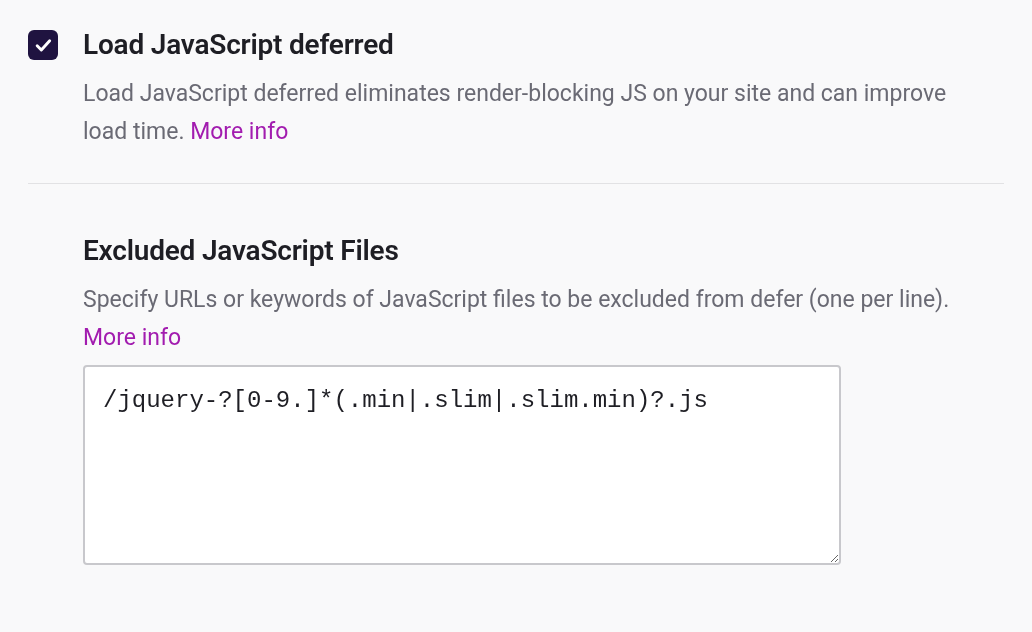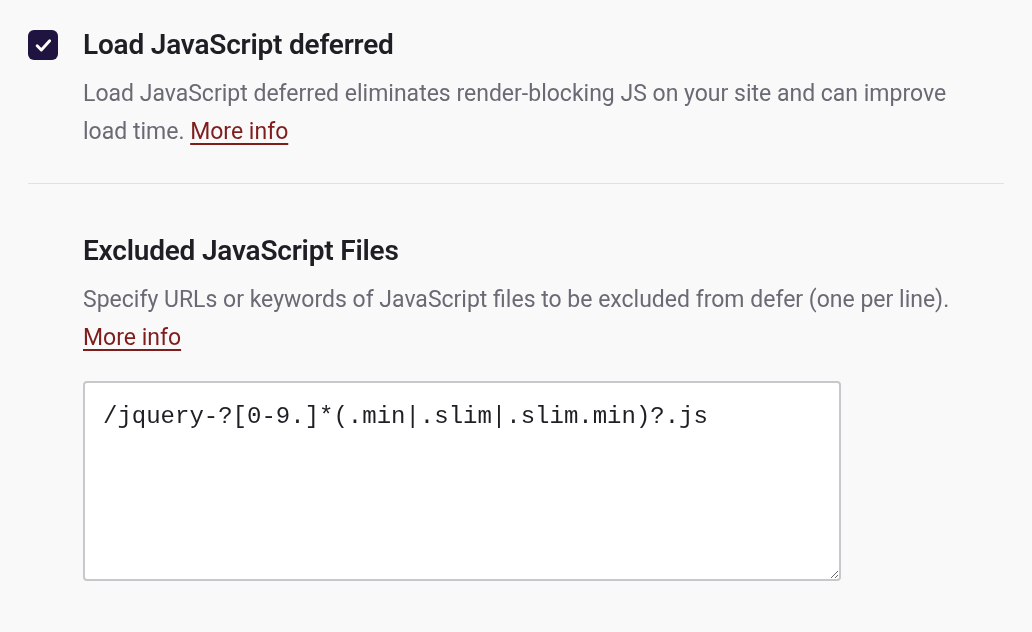--- a/index.html
+++ b/index.html
@@ -68,28 +68,27 @@
     }
 
     .description {
       font-size: 23px;
       line-height: 1.65;
       color: #6a6a74;
       max-width: 880px;
     }
 
     .more-info-link {
-      color: #7f1d1d;
-      text-decoration: underline;
+      color: #a21caf;
       text-underline-offset: 4px;
       cursor: pointer;
     }
 
     .textarea-wrap {
-      margin-top: 24px;
+      margin-top: 8px;
     }
 
     .exclude-textarea {
       width: 758px;
       height: 200px;
       padding: 16px 18px;
       font-family: "SFMono-Regular", Menlo, Monaco, Consolas, "Liberation Mono", "Courier New", monospace;
       font-size: 24px;
       line-height: 1.5;
       color: #1e1e24;

